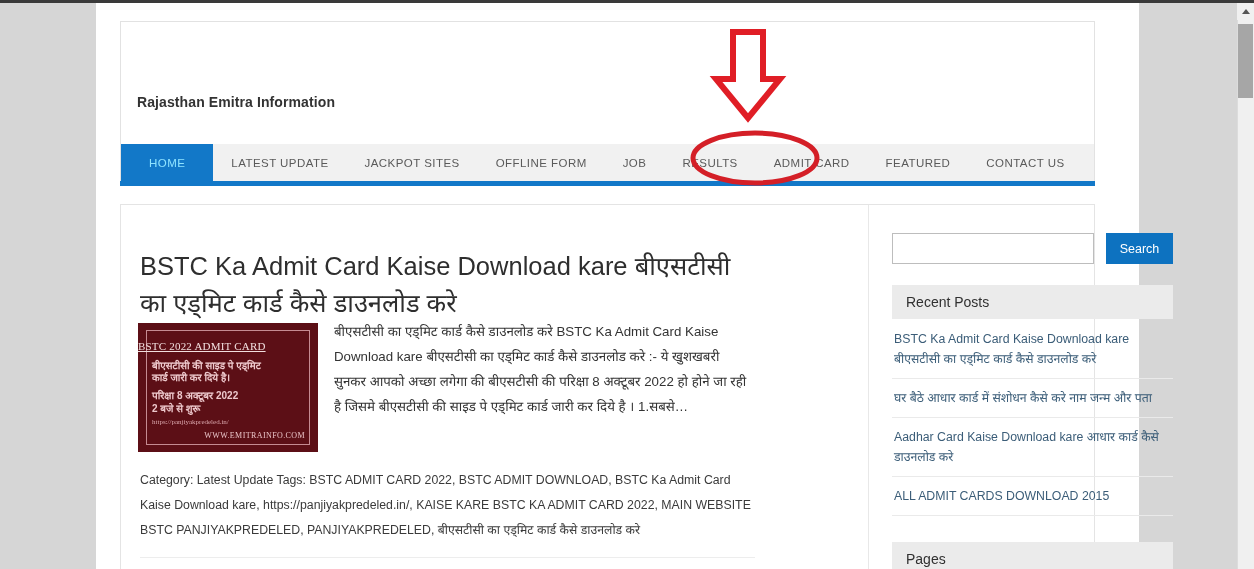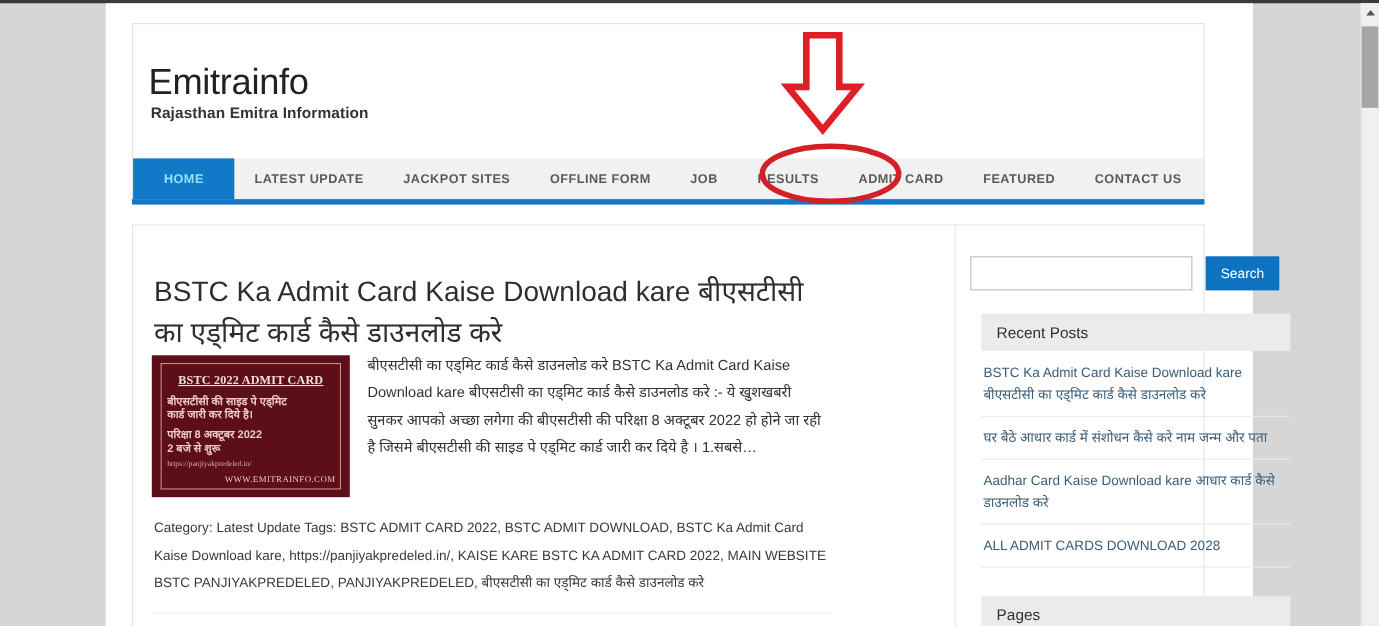--- a/index.html
+++ b/index.html
@@ -90,21 +90,21 @@
     top: 178px;
     width: 975px;
     height: 5px;
     background: #1278c8;
   }
   .nav-item {
     display: flex;
     align-items: center;
     justify-content: center;
     font-size: 11.5px;
-    font-weight: 700;
+    font-weight: 400;
     letter-spacing: 0.45px;
     color: #5a5a5a;
     padding: 0 18px;
     white-space: nowrap;
     cursor: pointer;
     height: 100%;
     box-sizing: border-box;
   }
   .nav-item.active {
     background: #1278c8;
@@ -155,24 +155,23 @@
   .thumb-frame {
     position: absolute;
     left: 8px; top: 7px;
     right: 8px; bottom: 7px;
     border: 1px solid #c58b92;
   }
   .thumb-heading {
     position: absolute;
     left: 0; right: 0;
     top: 17px;
-    text-align: center;
     font-family: "Liberation Serif", serif;
     font-size: 11px;
-    font-weight: 700;
+    font-weight: 400;
     color: #f2dede;
     letter-spacing: 0.2px;
     text-decoration: underline;
   }
   .thumb-line {
     position: absolute;
     left: 14px;
     font-size: 10px;
     color: #edc8cc;
     line-height: 13px;
@@ -234,21 +233,21 @@
   
   .sidebar-col {
     position: absolute;
     left: 749px;
     top: 0;
     width: 224px;
     height: 368px;
   }
   .search-row {
     position: absolute;
-    left: 12px;
+    left: 22px;
     top: 28px;
     width: 281px;
     height: 31px;
     display: flex;
     gap: 12px;
   }
   .search-input {
     width: 209px;
     height: 31px;
     border: 1px solid #bdbdbd;
@@ -349,21 +348,20 @@
 </head>
 <body>
 
 <div class="browser-viewport">
 
   <div class="top-chrome-edge"></div>
 
   <div class="site-canvas">
 
     <div class="header-card">
-      <div class="site-logo">Emitrainfo</div>
       <div class="site-tagline">Rajasthan Emitra Information</div>
     </div>
 
     <nav class="navbar" id="navbar">
         <div class="nav-item active">HOME</div>
         <div class="nav-item">LATEST UPDATE</div>
         <div class="nav-item">JACKPOT SITES</div>
         <div class="nav-item">OFFLINE FORM</div>
         <div class="nav-item">JOB</div>
         <div class="nav-item">RESULTS</div>
@@ -402,21 +400,21 @@
           <input class="search-input" type="text" placeholder="" style="">
           <button class="search-button">Search</button>
         </div>
 
         <div class="widget-title widget-recent-title">Recent Posts</div>
 
         <div class="recent-list" id="recent-list">
             <div class="recent-item">BSTC Ka Admit Card Kaise Download kare बीएसटीसी का एड्मिट कार्ड कैसे डाउनलोड करे</div>
             <div class="recent-item">घर बैठे आधार कार्ड में संशोधन कैसे करे नाम जन्म और पता</div>
             <div class="recent-item">Aadhar Card Kaise Download kare आधार कार्ड कैसे डाउनलोड करे</div>
-            <div class="recent-item">ALL ADMIT CARDS DOWNLOAD 2028</div>
+            <div class="recent-item">ALL ADMIT CARDS DOWNLOAD 2015</div>
           </div>
 
         <div class="widget-title widget-pages-title">Pages</div>
       </aside>
     </div>
   </div>
 
   <svg class="annotation-layer" width="1254" height="569" viewBox="0 0 1254 569">
     <g>
       <polygon points="733,32 763,32 763,79 780,79 748,118 716,79 733,79" fill="none" stroke="#e01e26" stroke-width="6" stroke-linejoin="miter"></polygon>

